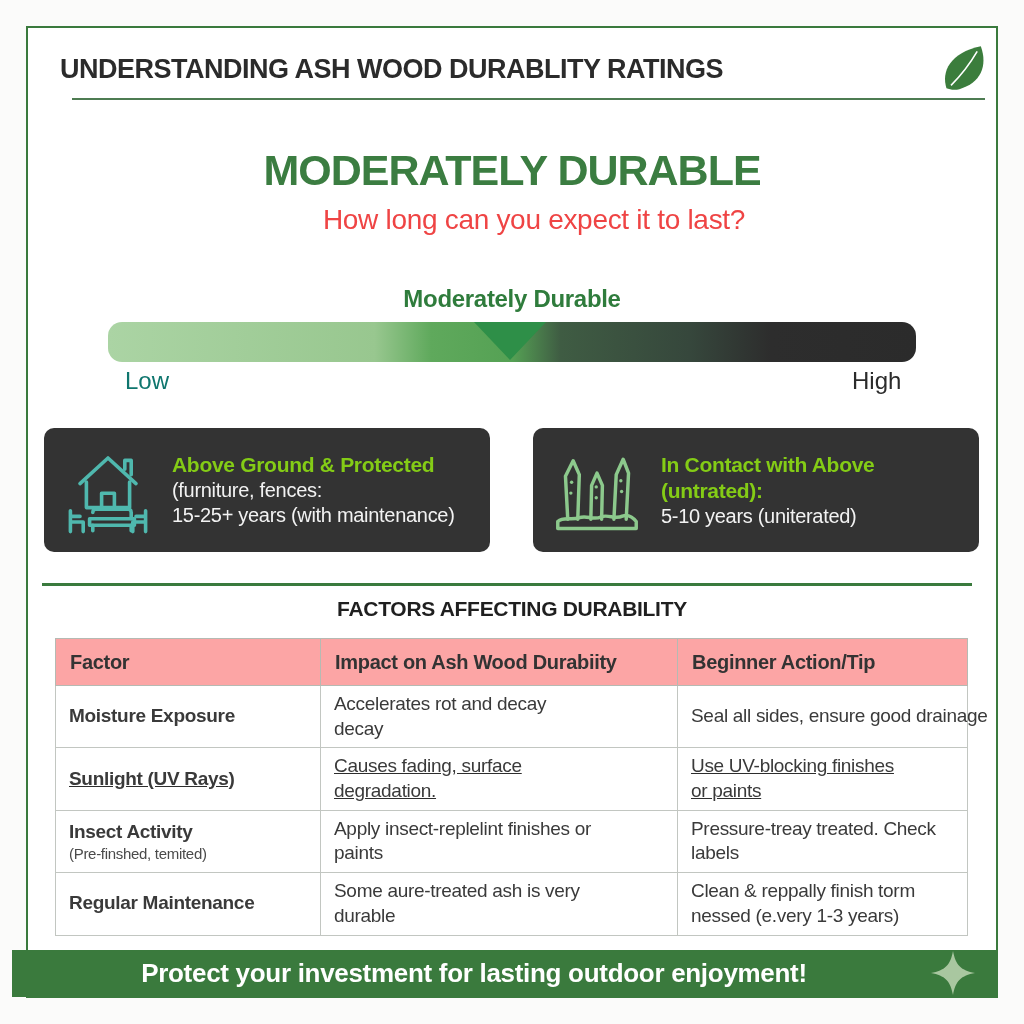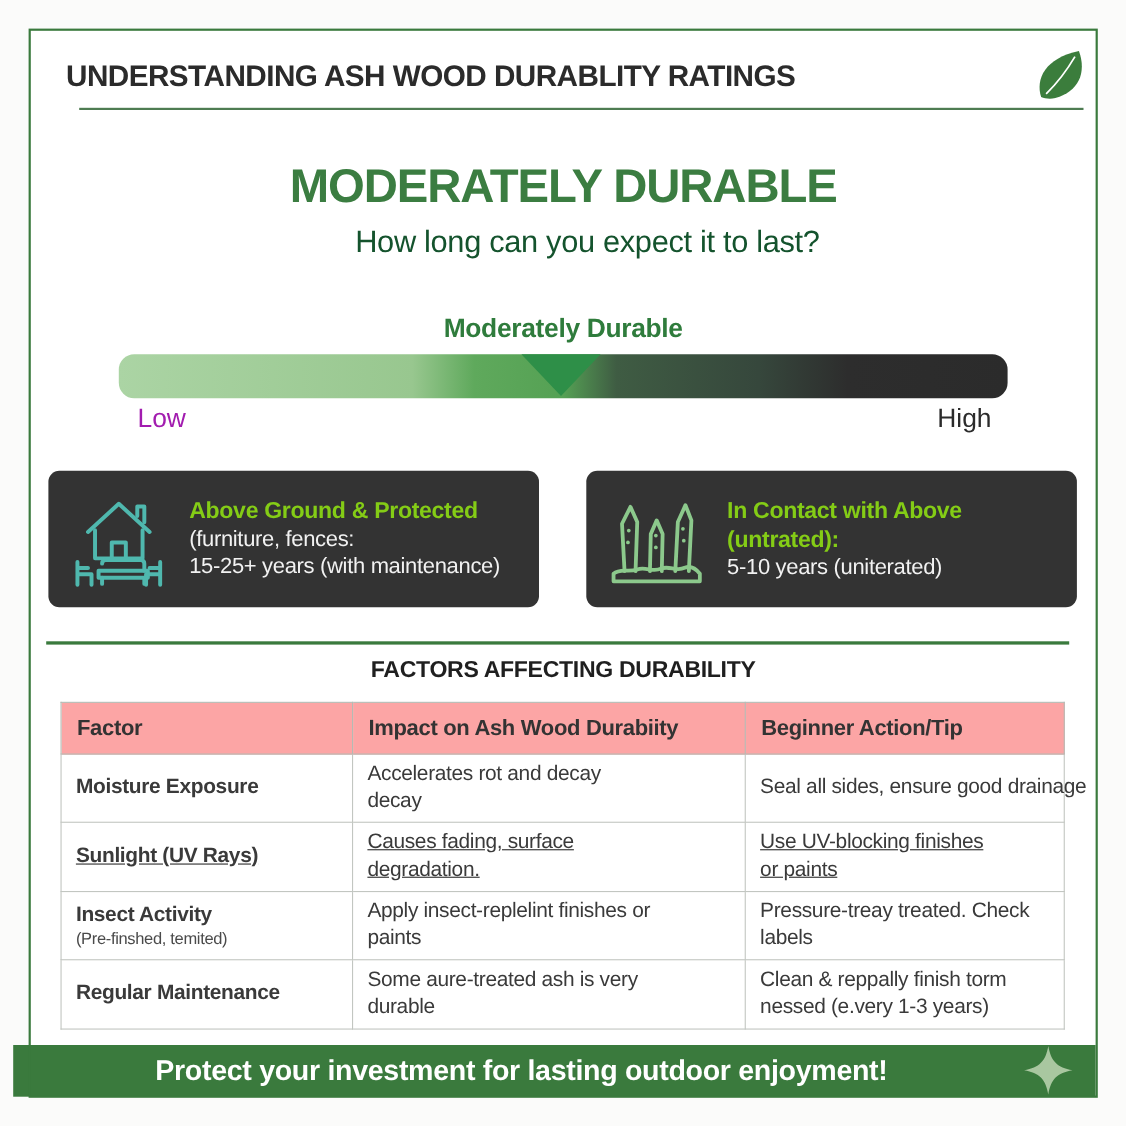--- a/index.html
+++ b/index.html
@@ -15,31 +15,31 @@
   
   .main-title{position:absolute;left:60px;right:90px;top:54px;
     font-size:27px;font-weight:bold;letter-spacing:-0.5px;color:#2b2b2b;z-index:5;}
   .leaf{position:absolute;left:938px;top:40px;z-index:5;transform:rotate(4deg);}
   .title-rule{position:absolute;left:72px;top:98px;width:913px;height:2px;background:#4e7c52;z-index:5;}
 
   
   .hero-title{position:absolute;left:26px;right:26px;top:146px;text-align:center;
     font-size:43px;font-weight:bold;letter-spacing:-1px;color:#3b7d41;z-index:5;}
   .hero-sub{position:absolute;left:26px;right:26px;top:204px;text-align:center;
-    font-size:28px;color:#14532d;letter-spacing:-0.3px;z-index:5;padding-left:44px;}
+    font-size:28px;color:#ef4444;letter-spacing:-0.3px;z-index:5;padding-left:44px;}
 
   
   .scale-label{position:absolute;left:26px;right:26px;top:285px;text-align:center;
     font-size:24px;font-weight:bold;color:#2f7c3c;letter-spacing:-0.3px;z-index:5;}
   .scale-bar{position:absolute;left:108px;top:322px;width:808px;height:40px;border-radius:14px;z-index:5;
     background:linear-gradient(90deg,#abd4a4 0%,#98c78f 33%,#5fa95c 40%,#55a154 50%,#3f5c43 56%,#36473c 72%,#2d2d2d 82%,#2b2b2b 100%);}
   .scale-marker{position:absolute;top:0;width:0;height:0;
     border-left:36px solid transparent;border-right:36px solid transparent;
     border-top:38px solid #2e8f48;}
-  .scale-low{position:absolute;left:125px;top:367px;font-size:24px;color:#a21caf;z-index:5;}
+  .scale-low{position:absolute;left:125px;top:367px;font-size:24px;color:#0f766e;z-index:5;}
   .scale-high{position:absolute;left:852px;top:367px;font-size:24px;color:#2b2b2b;z-index:5;}
 
   
   .card{position:absolute;top:428px;width:446px;height:124px;background:#333333;border-radius:10px;
     display:flex;align-items:center;z-index:5;}
   .card1{left:44px;} .card2{left:533px;}
   .card-icon{flex:0 0 128px;display:flex;justify-content:center;align-items:center;}
   .card-text{flex:1;padding-right:8px;}
   .card-title{font-size:21px;font-weight:bold;color:#84cc16;line-height:1.24;white-space:pre-line;letter-spacing:-0.3px;}
   .card-body{font-size:20px;color:#f2f2f2;line-height:1.24;white-space:pre-line;letter-spacing:-0.3px;}

